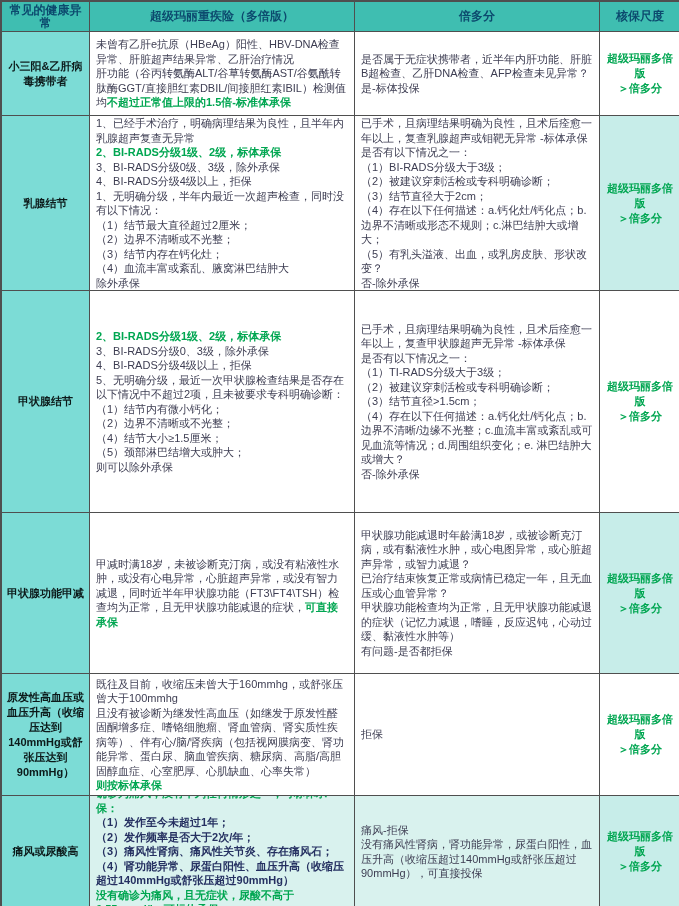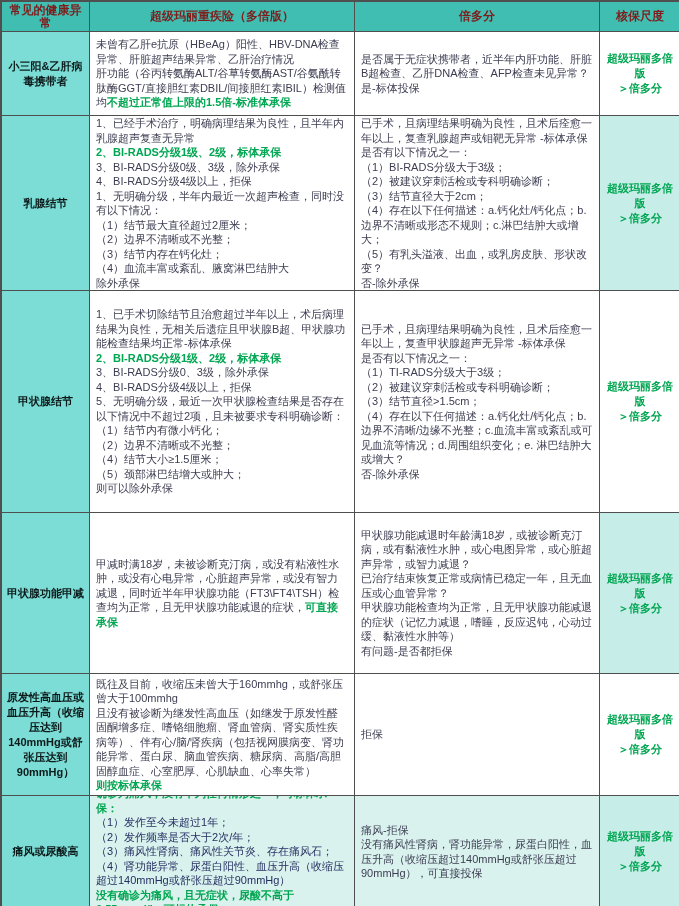--- a/index.html
+++ b/index.html
@@ -9,36 +9,36 @@
   #tbl{display:grid;
        grid-template-columns:88px 265px 245px 81px;
        grid-template-rows:30px 84px 175px 222px 161px 122px 112px;
        width:679px;height:906px;box-sizing:border-box;
        border:2px solid var(--border);}
   .cell{box-sizing:border-box;border-right:1px solid var(--border);
         border-bottom:1px solid var(--border);
         display:flex;flex-direction:column;justify-content:center;
         overflow:hidden;}
   .hdr{background:var(--teal);align-items:center;justify-content:center;
-       font-weight:bold;font-size:12px;color:#7f1d1d;text-align:center;
+       font-weight:bold;font-size:12px;color:#0c4a6e;text-align:center;
        line-height:13px;padding:1px 2px;}
   .c-label{background:var(--cyan);align-items:center;text-align:center;
        font-weight:bold;font-size:11px;color:#0c1a1a;line-height:15px;
        padding:12px 3px;}
   .c-main,.c-cmp{background:#ffffff;font-size:11px;color:var(--body);
        line-height:14.5px;padding:7px 6px;text-align:left;}
   .c-verdict{background:#ffffff;align-items:center;justify-content:center;
        text-align:center;font-size:11px;font-weight:bold;
        color:var(--green);line-height:15px;padding:2px;}
   .hl-cyan{background:var(--cyan4) !important;}
   .hl-row{background:var(--rowhl) !important;}
   .cmp-center{align-items:flex-start;text-align:center;}
   .ln{margin:0;}
   .seg-g{color:var(--green);font-weight:bold;}
-  .seg-b{color:var(--navy);font-weight:normal;}
+  .seg-b{color:var(--navy);font-weight:bold;}
 </style>
 </head>
 <body>
 
 <div id="page">
   <div id="tbl">
     <div class="cell hdr">常见的健康异常</div>
     <div class="cell hdr">超级玛丽重疾险（多倍版）</div>
     <div class="cell hdr">倍多分</div>
     <div class="cell hdr">核保尺度</div>
@@ -76,21 +76,20 @@
         <p class="ln"><span>（4）存在以下任何描述：a.钙化灶/钙化点；b.边界不清晰或形态不规则；c.淋巴结肿大或增大；</span></p>
         <p class="ln"><span>（5）有乳头溢液、出血，或乳房皮肤、形状改变？</span></p>
         <p class="ln"><span>否-除外承保</span></p>
       </div>
       <div class="cell c-verdict hl-cyan">
         <div>超级玛丽多倍版</div>
         <div>＞倍多分</div>
       </div>
       <div class="cell c-label">甲状腺结节</div>
       <div class="cell c-main">
-        <p class="ln"><span>1、已手术切除结节且治愈超过半年以上，术后病理结果为良性，无相关后遗症且甲状腺B超、甲状腺功能检查结果均正常-标体承保</span></p>
         <p class="ln"><span class="seg-g">2、BI-RADS分级1级、2级，标体承保</span></p>
         <p class="ln"><span>3、BI-RADS分级0、3级，除外承保</span></p>
         <p class="ln"><span>4、BI-RADS分级4级以上，拒保</span></p>
         <p class="ln"><span>5、无明确分级，最近一次甲状腺检查结果是否存在以下情况中不超过2项，且未被要求专科明确诊断：</span></p>
         <p class="ln"><span>（1）结节内有微小钙化；</span></p>
         <p class="ln"><span>（2）边界不清晰或不光整；</span></p>
         <p class="ln"><span>（4）结节大小≥1.5厘米；</span></p>
         <p class="ln"><span>（5）颈部淋巴结增大或肿大；</span></p>
         <p class="ln"><span>则可以除外承保</span></p>
       </div>

